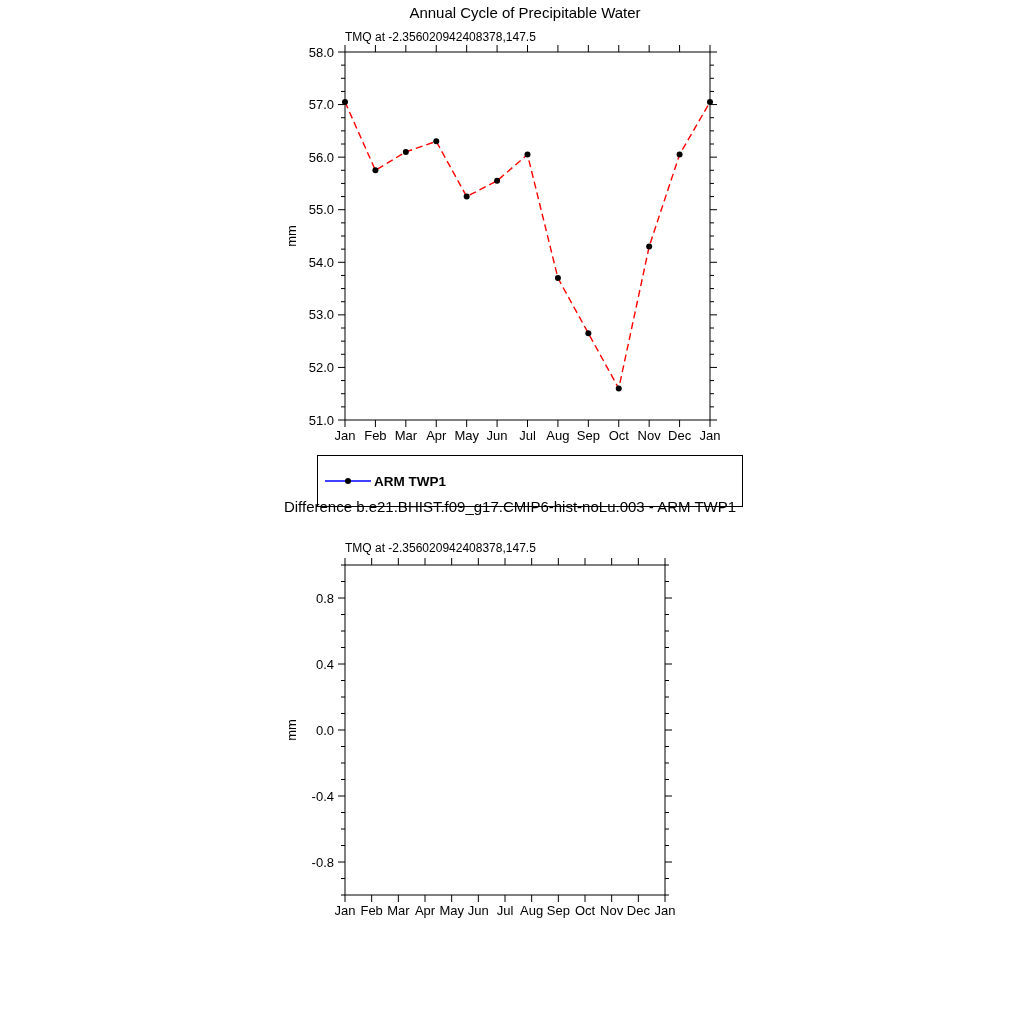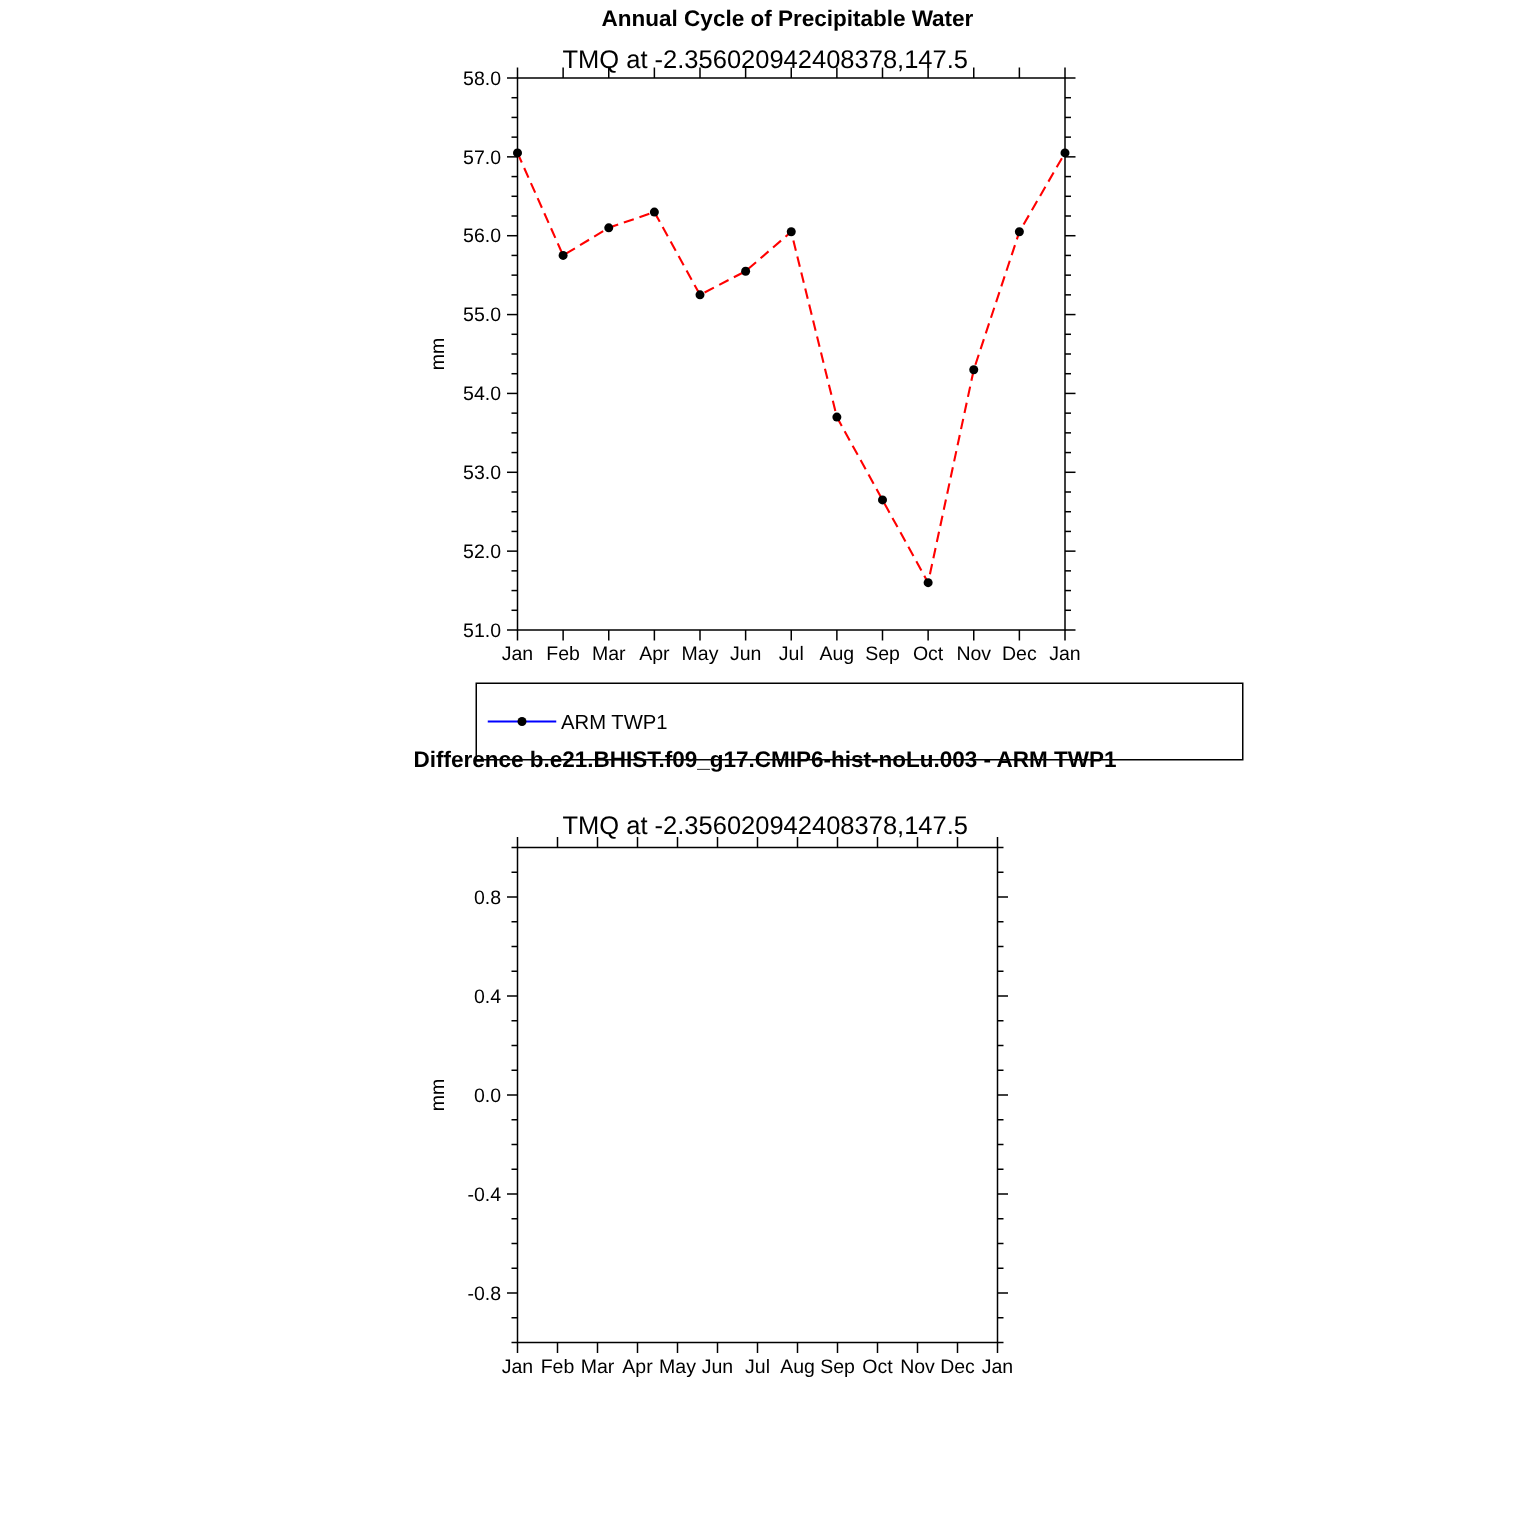--- a/index.html
+++ b/index.html
@@ -6,30 +6,29 @@
   body {
     width: 1024px; height: 1024px;
     background: #ffffff;
     font-family: "Liberation Sans", sans-serif;
     position: relative;
     color: #000;
     overflow: hidden;
   }
   .chart-title {
     position: absolute;
-    font-weight: bold;
+    font-weight: normal;
     font-size: 15px;
     text-align: center;
     white-space: nowrap;
   }
   .chart-subtitle {
     position: absolute;
-    font-size: 17px;
+    font-size: 12px;
     white-space: nowrap;
-    margin-left: 30px;
   }
   svg.chart { position: absolute; overflow: visible; }
   .legend {
     position: absolute;
     border: 1px solid #000;
     background: #fff;
     box-sizing: border-box;
     padding: 3px 7px;
     display: flex;
     flex-direction: column;
@@ -167,21 +166,21 @@
     <circle cx="217.08333333333334" cy="142.80000000000015" r="3" fill="#000000"></circle>
     <circle cx="247.5" cy="116.51428571428586" r="3" fill="#000000"></circle>
     <circle cx="277.9166666666667" cy="240.0571428571427" r="3" fill="#000000"></circle>
     <circle cx="308.33333333333337" cy="295.2571428571429" r="3" fill="#000000"></circle>
     <circle cx="338.75" cy="350.45714285714274" r="3" fill="#000000"></circle>
     <circle cx="369.1666666666667" cy="208.51428571428588" r="3" fill="#000000"></circle>
     <circle cx="399.58333333333337" cy="116.51428571428586" r="3" fill="#000000"></circle>
     <circle cx="430" cy="63.94285714285729" r="3" fill="#000000"></circle>
   </svg>
 
-<div id="legend" class="legend" style="left:317px; top:455px; width:512px; height:52px;">
+<div id="legend" class="legend" style="left:317px; top:455px; width:426px; height:52px;font-weight:bold;">
     <div class="legend-row">
       <svg width="46" height="14">
         <line x1="0" y1="7" x2="46" y2="7" stroke="#0000ff" stroke-width="1.4"></line>
         <circle cx="23" cy="7" r="3" fill="#000000"></circle>
       </svg>
       <span>ARM TWP1</span>
     </div>
   </div>
 
 <div class="chart-title" style="left:255px; top:498px; width:510px;">Difference b.e21.BHIST.f09_g17.CMIP6-hist-noLu.003 - ARM TWP1</div>

